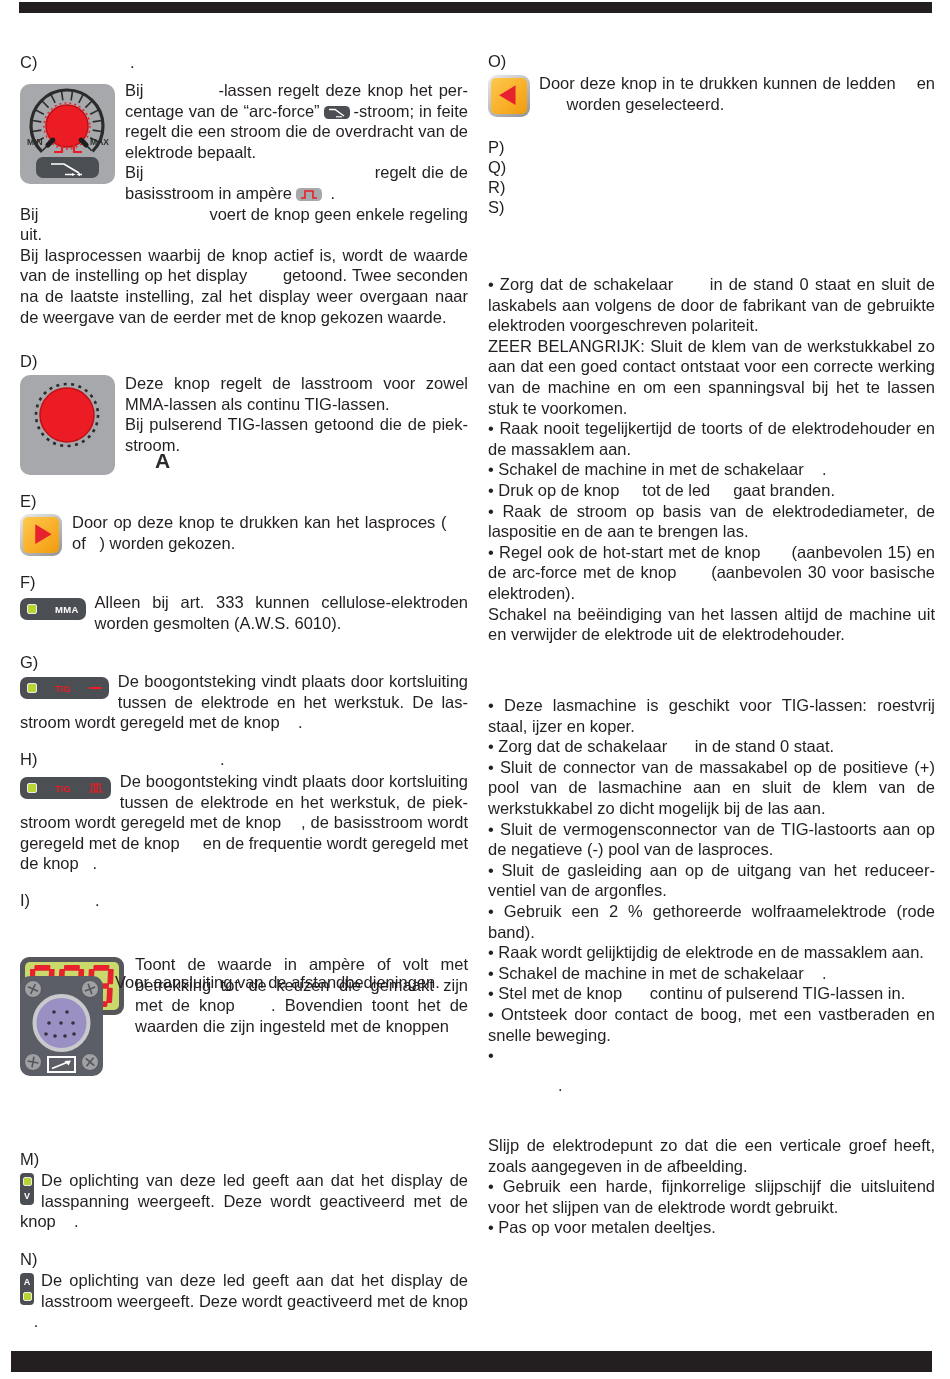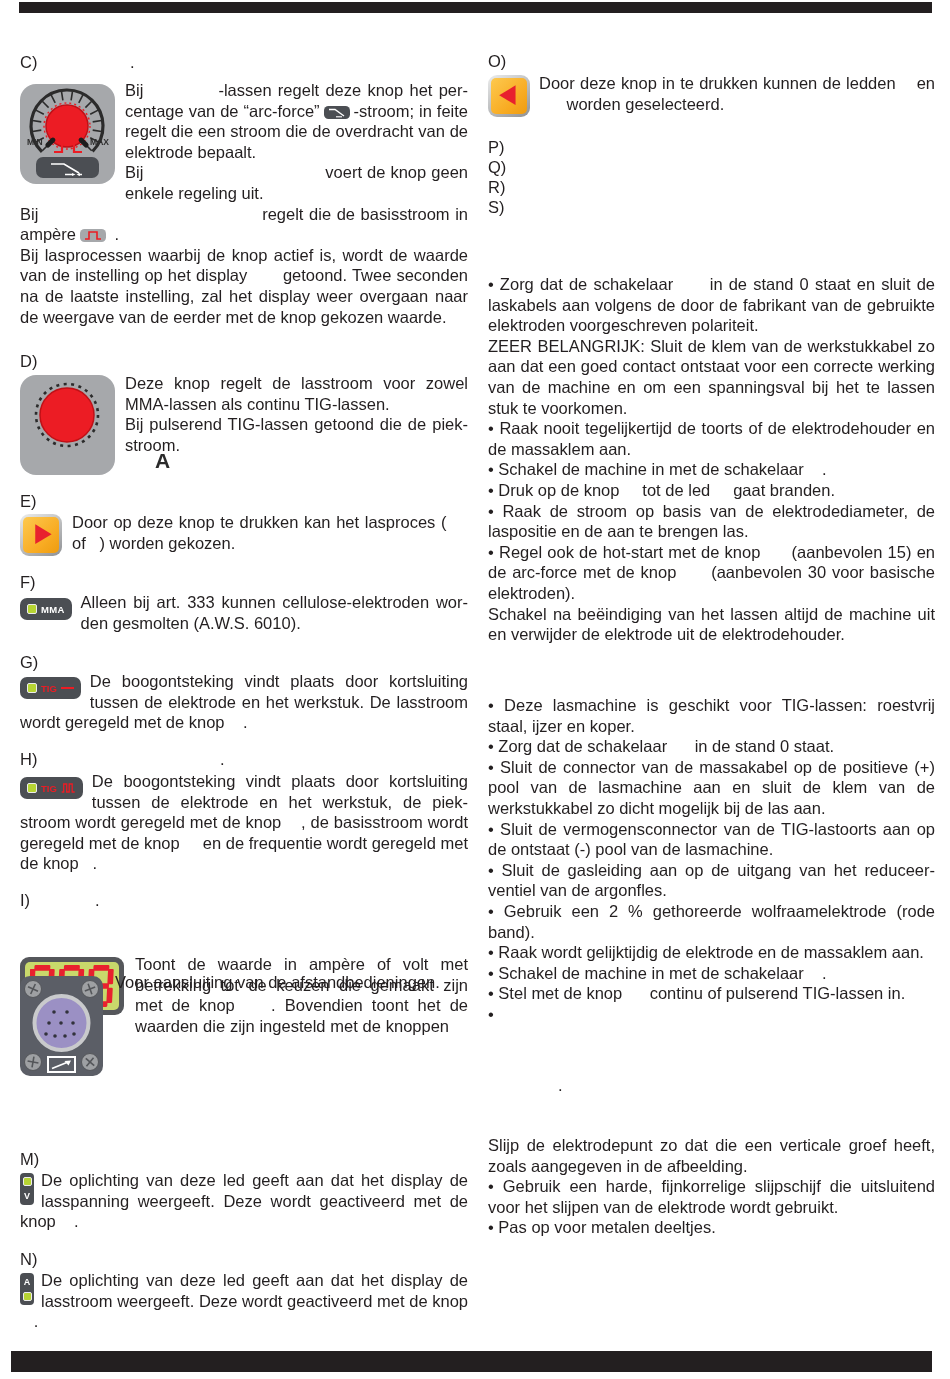--- a/index.html
+++ b/index.html
@@ -10,34 +10,34 @@
   .bar-bottom{left:11px;top:1351px;width:921px;height:21px;}
   .col{position:absolute;top:0;height:100%;}
   .col-left{left:20px;width:448px;}
   .col-right{left:488px;width:447px;}
   .sec{position:absolute;left:0;width:100%;}
   .sec p{margin:0;font-size:16.5px;line-height:20.6px;text-align:justify;}
   .sec-label{position:absolute;left:0;width:100%;font-size:16.5px;line-height:20px;}
   .sec-label .dot{position:absolute;top:0;}
   .fl{float:left;}
   
-  .panel{width:95px;height:100px;background:#a6a8ab;border-radius:16px;position:relative;}
+  .panel{width:95px;height:100px;background:#a6a8ab;border-radius:10px;position:relative;}
   .panel-btn{position:absolute;left:16px;top:73px;width:63px;height:21px;background:#4b4e53;
              border-radius:7px;display:flex;align-items:center;justify-content:center;}
   .minmax{position:absolute;top:53px;font-size:8.5px;font-weight:bold;color:#2f2f2f;}
   .min{left:7px}.max{right:6px}
   .knob-letter{position:absolute;bottom:3px;width:100%;text-align:center;font-size:21px;
                font-weight:bold;color:#2b2b2b;line-height:22px;}
   
   .sqbtn{width:42px;height:42px;border-radius:9px;background:linear-gradient(145deg,#eceded,#8f9194);
          padding:3px;box-sizing:border-box;}
   .sqbtn-in{width:100%;height:100%;border-radius:5px;display:flex;align-items:center;justify-content:center;
             background:linear-gradient(135deg,#fdc94f 0%,#f8ab22 65%,#ee9c10 100%);}
   
-  .badge{display:inline-flex;align-items:center;gap:4px;background:#4b4e53;border-radius:7px;
+  .badge{display:inline-flex;align-items:center;gap:18px;background:#4b4e53;border-radius:7px;
          height:22px;padding:4px 7px;box-sizing:border-box;}
   .led{width:10px;height:10px;background:#b7d433;border:1.5px solid #ececec;border-radius:2px;box-sizing:border-box;}
   .badge .mma-txt{color:#ffffff;font-size:9.5px;font-weight:bold;letter-spacing:.3px;}
   .badge .tig-txt{color:#ec1c24;font-size:9.5px;font-weight:bold;}
   .tigline{width:13px;height:2.5px;background:#ec1c24;}
   
   .vpill{width:14px;height:32px;background:#4b4e53;border-radius:4px;display:flex;flex-direction:column;
          align-items:center;justify-content:space-around;padding:2px 0;box-sizing:border-box;}
   .vpill .led{width:9px;height:9px;}
   .vpill .pl{color:#ffffff;font-size:9px;font-weight:bold;line-height:10px;}
@@ -100,25 +100,25 @@
             <polygon points="34,15 37.5,16.5 34,18" fill="#ffffff"></polygon>
             <polygon points="42,15 38.5,16.5 42,18" fill="#ffffff"></polygon>
           </svg>
         </div>
       </div>
       <p><span>Bij &nbsp;&nbsp;&nbsp;&nbsp;&nbsp;&nbsp;&nbsp;&nbsp;&nbsp;&nbsp;&nbsp;-lassen regelt deze knop het per­centage van de “arc-force”</span><svg class="iicon" width="26" height="13" viewBox="0 0 26 13">
             <rect x="0" y="0" width="26" height="13" rx="4.5" fill="#4b4e53"></rect>
             <path d="M5 3.5 h6 l9 6.5" fill="none" stroke="#ffffff" stroke-width="1.4"></path>
             <path d="M12 10.8 h6" stroke="#ffffff" stroke-width="1.1"></path>
           </svg><span>-stroom; in feite regelt die een stroom die de overdracht van de elektrode bepaalt.</span></p>
-      <p>Bij &nbsp;&nbsp;&nbsp;&nbsp;&nbsp;&nbsp;&nbsp;&nbsp;&nbsp;&nbsp;&nbsp;&nbsp;&nbsp;&nbsp;&nbsp;&nbsp;&nbsp;&nbsp;&nbsp;&nbsp;&nbsp;&nbsp;&nbsp;&nbsp;&nbsp;&nbsp;&nbsp;&nbsp;&nbsp;&nbsp;&nbsp;&nbsp;&nbsp;&nbsp; voert de knop geen enkele regeling uit.</p>
       <p><span>Bij &nbsp;&nbsp;&nbsp;&nbsp;&nbsp;&nbsp;&nbsp;&nbsp;&nbsp;&nbsp;&nbsp;&nbsp;&nbsp;&nbsp;&nbsp;&nbsp;&nbsp;&nbsp;&nbsp;&nbsp;&nbsp;&nbsp;&nbsp;&nbsp;&nbsp;&nbsp;&nbsp;&nbsp;&nbsp;&nbsp;&nbsp;&nbsp;&nbsp;&nbsp;&nbsp;&nbsp;&nbsp;&nbsp; regelt die de basisstroom in ampère</span><svg class="iicon" width="26" height="13" viewBox="0 0 26 13">
             <rect x="0" y="0" width="26" height="13" rx="4.5" fill="#a6a8ab"></rect>
             <path d="M5 10 h4 V3 h8 V10 h4" fill="none" stroke="#ec1c24" stroke-width="1.6"></path>
           </svg><span>&nbsp;.</span></p>
+      <p>Bij &nbsp;&nbsp;&nbsp;&nbsp;&nbsp;&nbsp;&nbsp;&nbsp;&nbsp;&nbsp;&nbsp;&nbsp;&nbsp;&nbsp;&nbsp;&nbsp;&nbsp;&nbsp;&nbsp;&nbsp;&nbsp;&nbsp;&nbsp;&nbsp;&nbsp;&nbsp;&nbsp;&nbsp;&nbsp;&nbsp;&nbsp;&nbsp;&nbsp;&nbsp; voert de knop geen enkele regeling uit.</p>
       <p>Bij lasprocessen waarbij de knop actief is, wordt de waar­de van de instelling op het display &nbsp;&nbsp;&nbsp;&nbsp;&nbsp; getoond. Twee seconden na de laatste instelling, zal het display weer overgaan naar de weergave van de eerder met de knop gekozen waarde.</p>
     </div>
 
     <div class="sec-label" style="top:351px">
       <span>D)</span>
     </div>
     <div class="sec" style="top:373px">
       <div class="panel fl" style="margin:2px 10px 6px 0">
         <svg width="95" height="76" viewBox="0 0 95 76">
           <circle cx="47" cy="40" r="31" fill="none" stroke="#2b2b2b" stroke-width="2.6" stroke-dasharray="3 4.5"></circle>
@@ -333,26 +333,27 @@
       <p>• Druk op de knop &nbsp;&nbsp;&nbsp; tot de led &nbsp;&nbsp;&nbsp; gaat branden.</p>
       <p>• Raak de stroom op basis van de elektrodediameter, de laspositie en de aan te brengen las.</p>
       <p>• Regel ook de hot-start met de knop &nbsp;&nbsp;&nbsp;&nbsp; (aanbevolen 15) en de arc-force met de knop &nbsp;&nbsp;&nbsp;&nbsp; (aanbevolen 30 voor basi­sche elektroden).</p>
       <p>Schakel na beëindiging van het lassen altijd de machine uit en verwijder de elektrode uit de elektrodehouder.</p>
     </div>
 
     <div class="sec" style="top:695px">
       <p>• Deze lasmachine is geschikt voor TIG-lassen: roestvrij staal, ijzer en koper.</p>
       <p>• Zorg dat de schakelaar &nbsp;&nbsp;&nbsp;&nbsp; in de stand 0 staat.</p>
       <p>• Sluit de connector van de massakabel op de positieve (+) pool van de lasmachine aan en sluit de klem van de werkstukkabel zo dicht mogelijk bij de las aan.</p>
-      <p>• Sluit de vermogensconnector van de TIG-lastoorts aan op de ontstaat (-) pool van de lasmachine.</p>
+      <p>• Sluit de vermogensconnector van de TIG-lastoorts aan op de negatieve (-) pool van de lasproces.</p>
       <p>• Sluit de gasleiding aan op de uitgang van het reduceer­ventiel van de argonfles.</p>
       <p>• Gebruik een 2 % gethoreerde wolfraamelektrode (rode band).</p>
       <p>• Raak wordt gelijktijdig de elektrode en de massaklem aan.</p>
       <p>• Schakel de machine in met de schakelaar &nbsp;&nbsp;&nbsp;.</p>
       <p>• Stel met de knop &nbsp;&nbsp;&nbsp;&nbsp; continu of pulserend TIG-lassen in.</p>
+      <p>• Ontsteek door contact de boog, met een vastberaden en snelle beweging.</p>
       <p>•</p>
     </div>
 
     <div class="sec" style="top:1075px">
       <p style="text-align:left;padding-left:70px">.</p>
     </div>
 
     <div class="sec" style="top:1135px">
       <p>Slijp de elektrodepunt zo dat die een verticale groef heeft, zoals aangegeven in de afbeelding.</p>
       <p>• Gebruik een harde, fijnkorrelige slijpschijf die uitsluitend voor het slijpen van de elektrode wordt gebruikt.</p>

